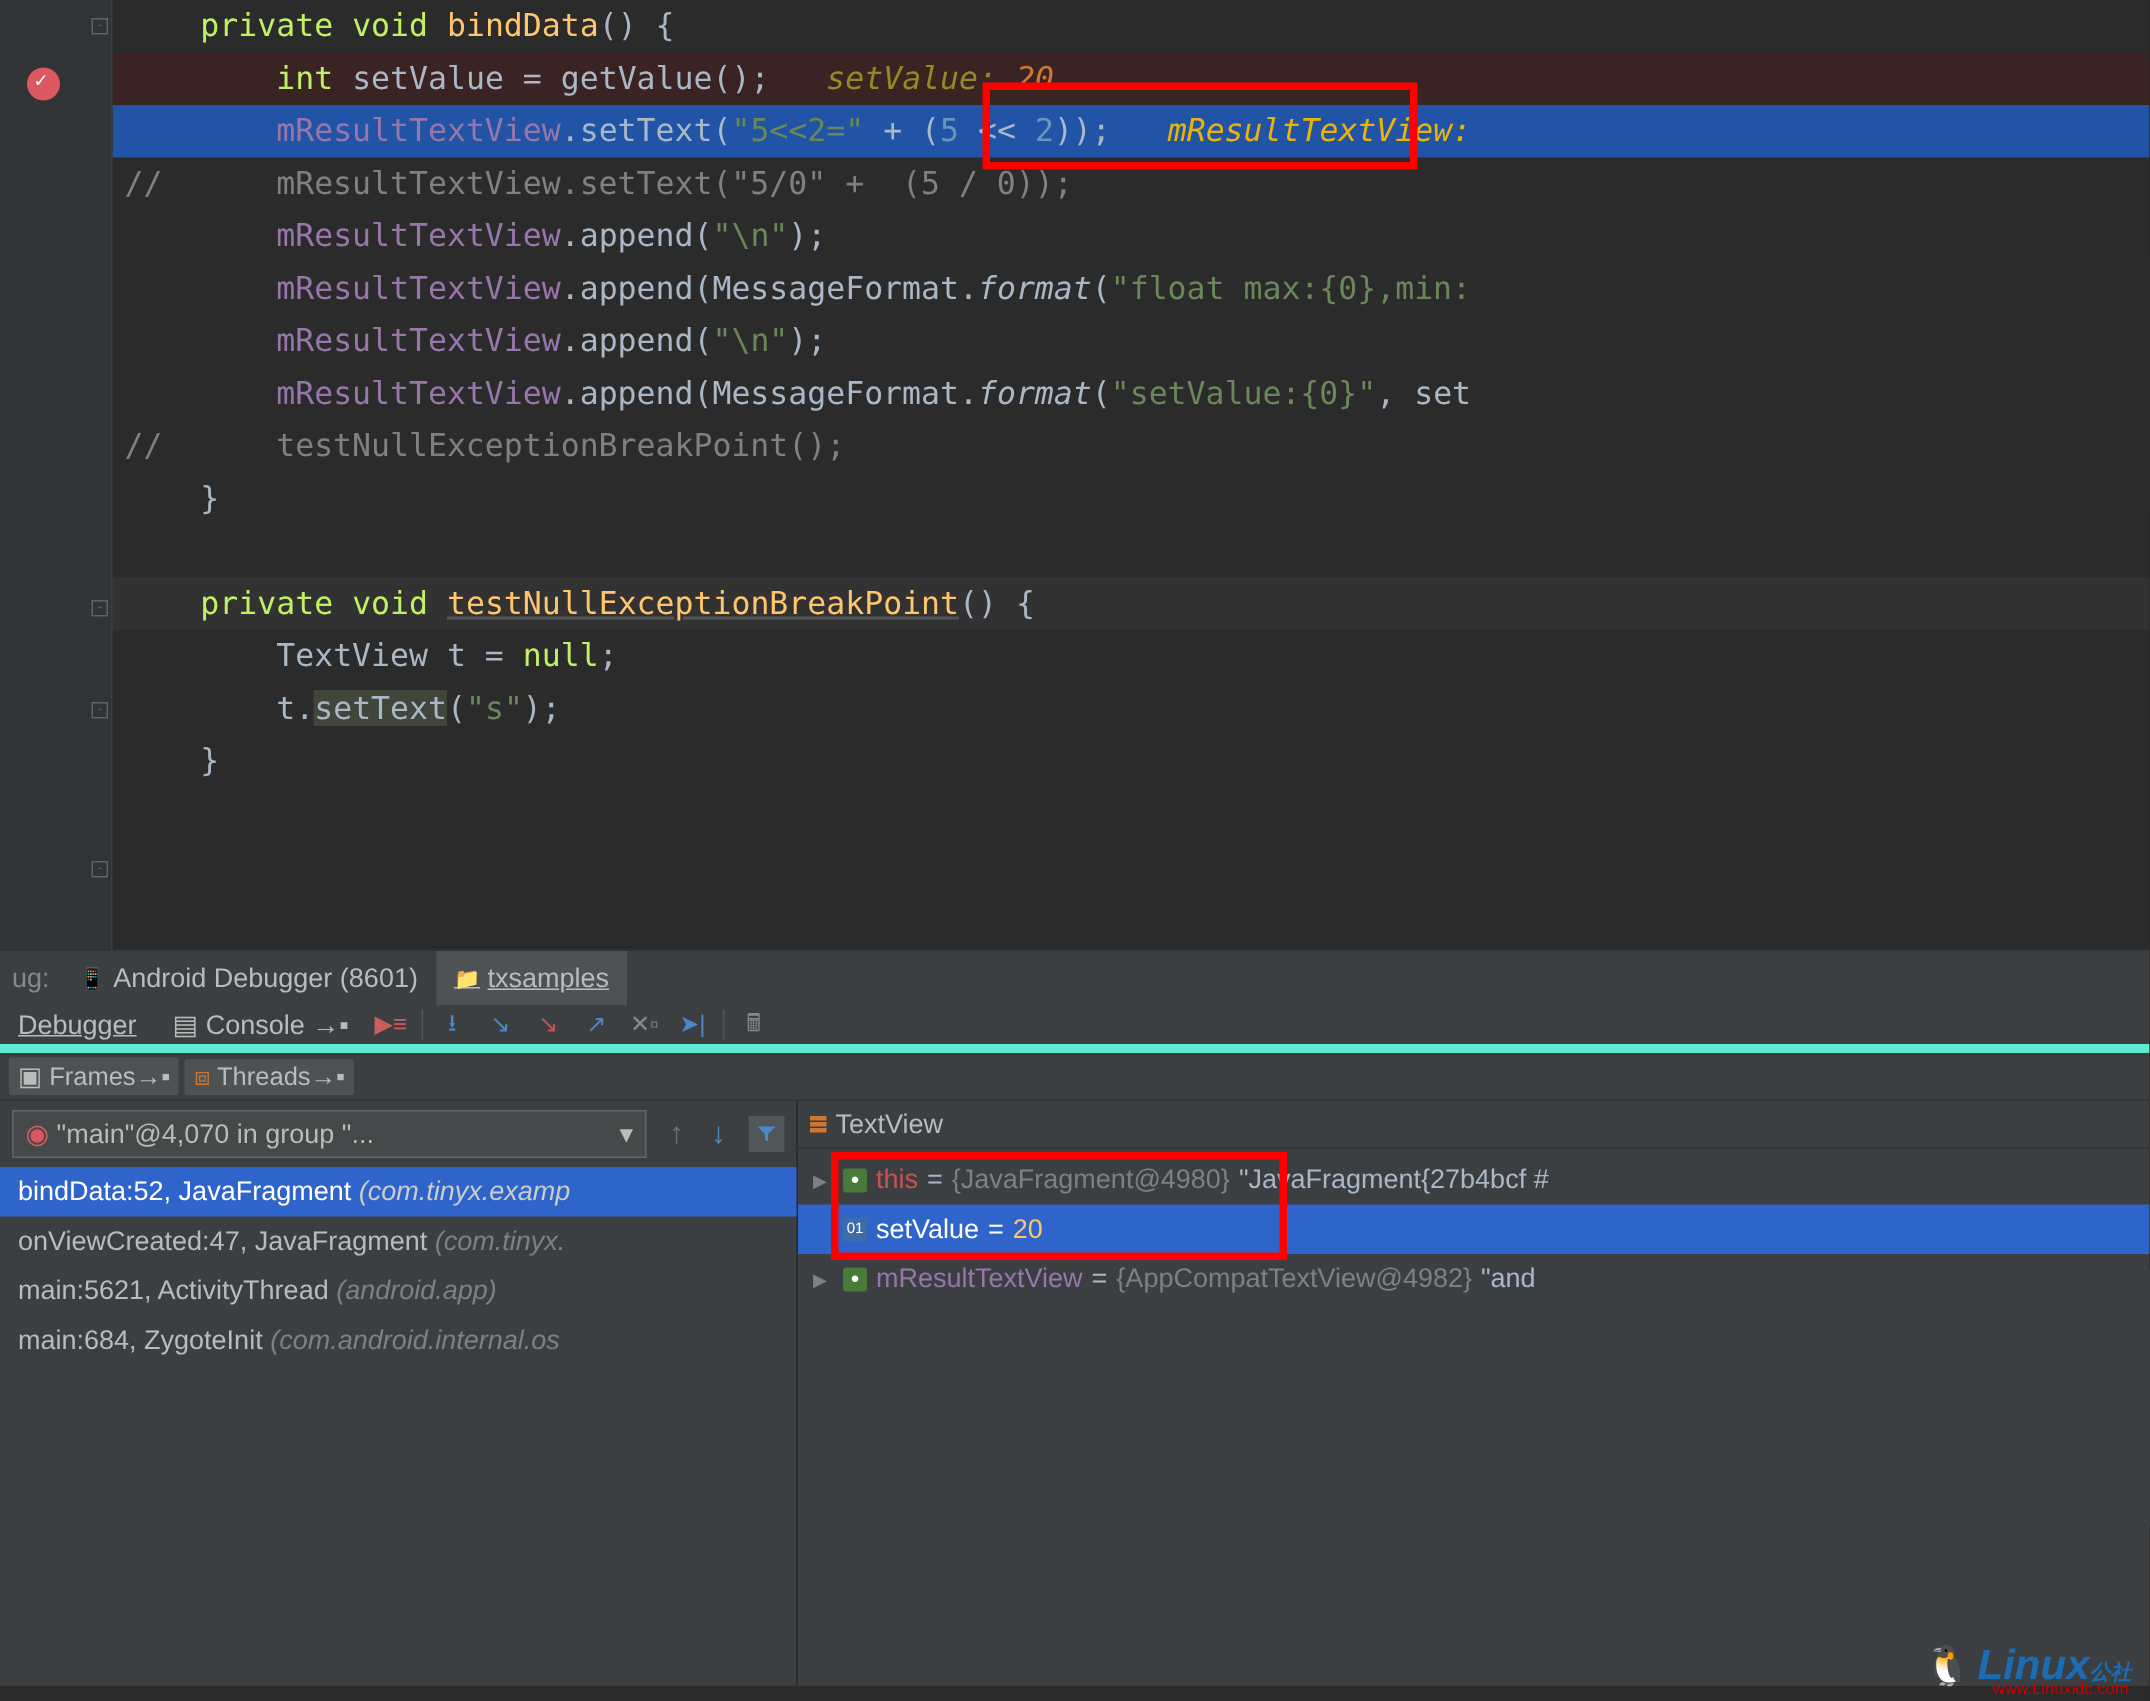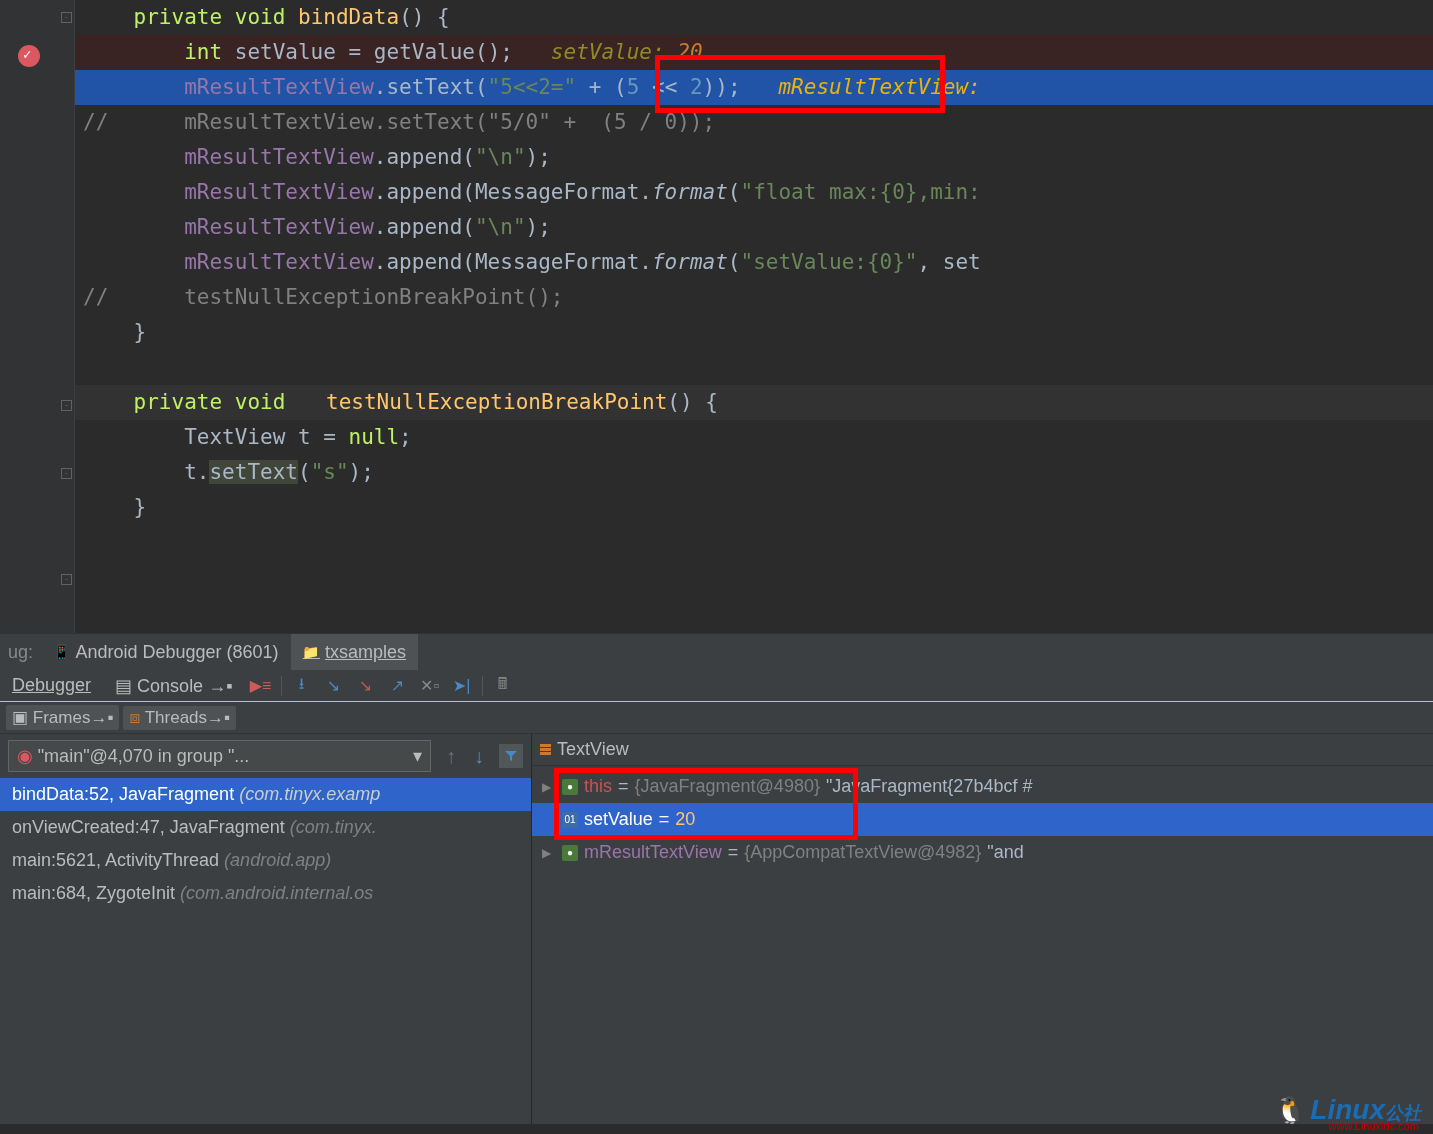--- a/index.html
+++ b/index.html
@@ -73,21 +73,21 @@
   background: #323232;
 }
 .kw { color: #bef264; }
 .fn { color: #ffc66d; }
 .field { color: #9876aa; }
 .str { color: #6a8759; }
 .cmt { color: #808080; }
 .num { color: #6897bb; }
 .inline-hint { color: #908b25; font-style: italic; }
 .inline-hint-val { color: #cc7832; font-style: italic; }
-.underline { text-decoration-color: #555; margin-left: 28px; }
+.underline { text-decoration: underline; text-decoration-color: #555; }
 .highlight-box {
   position: absolute;
   border: 5px solid #ff0000;
   pointer-events: none;
 }
 .red-box-1 { left: 655px; top: 55px; width: 290px; height: 58px; }
 .red-box-2 { left: 554px; top: 768px; width: 304px; height: 72px; }
 
 .debug-panel {
   background: #404040;
@@ -113,21 +113,21 @@
   background: #4e5254;
   text-decoration: underline;
 }
 .tab-icon { margin-right: 5px; font-size: 14px; }
 
 .debug-toolbar {
   height: 32px;
   display: flex;
   align-items: center;
   background: #3c3f41;
-  border-bottom: 1px solid #5eead4;
+  border-bottom: 6px solid #5eead4;
   font-family: -apple-system, 'Segoe UI', sans-serif;
   font-size: 18px;
   gap: 8px;
   padding-left: 4px;
 }
 .tab-btn {
   padding: 2px 8px;
   color: #bbbbbb;
   cursor: pointer;
 }
@@ -415,15 +415,15 @@
       </div>
     </div>
   </div>
 </div>
 
 <div class="highlight-box red-box-1"></div>
 <div class="highlight-box red-box-2"></div>
 
 <div class="watermark">
   <span class="penguin">🐧</span>
-  <span><span>Linux</span><span style="font-size:18px">公社</span></span>
+  <span><span>Linux</span><span style="font-size:14px">公社</span></span>
   <span class="sub">www.Linuxidc.com</span>
 </div>
 
 </body></html>

